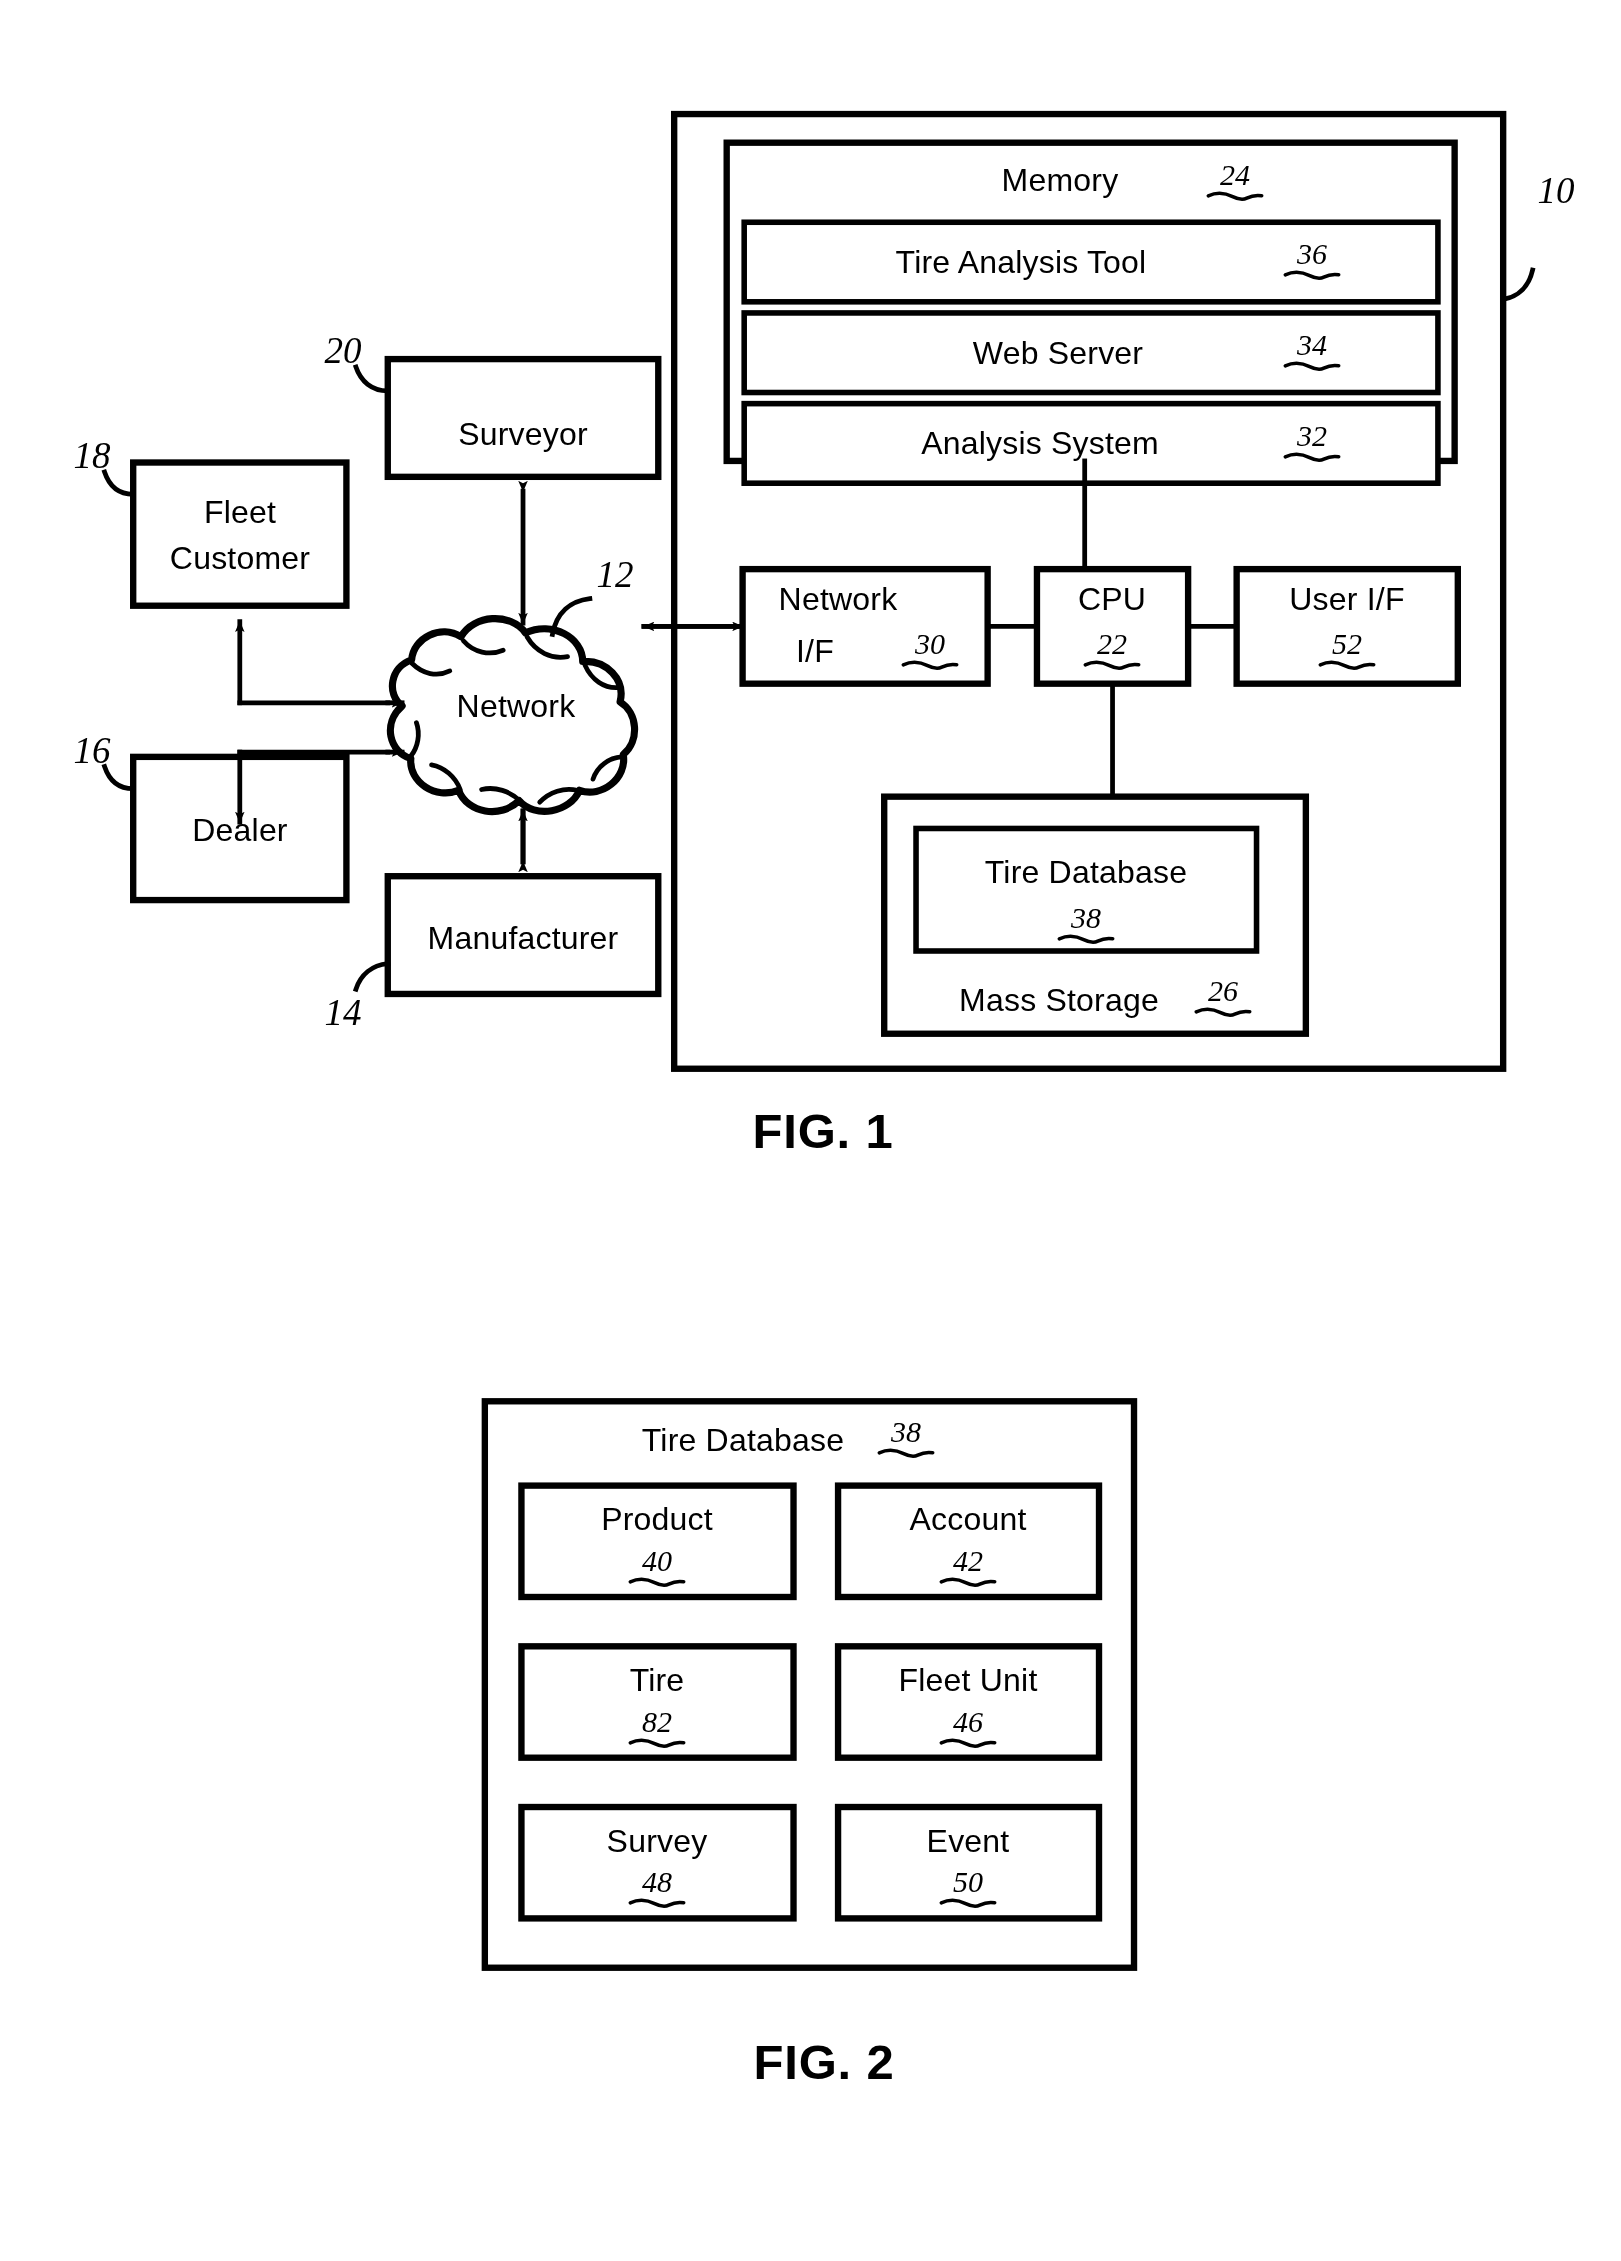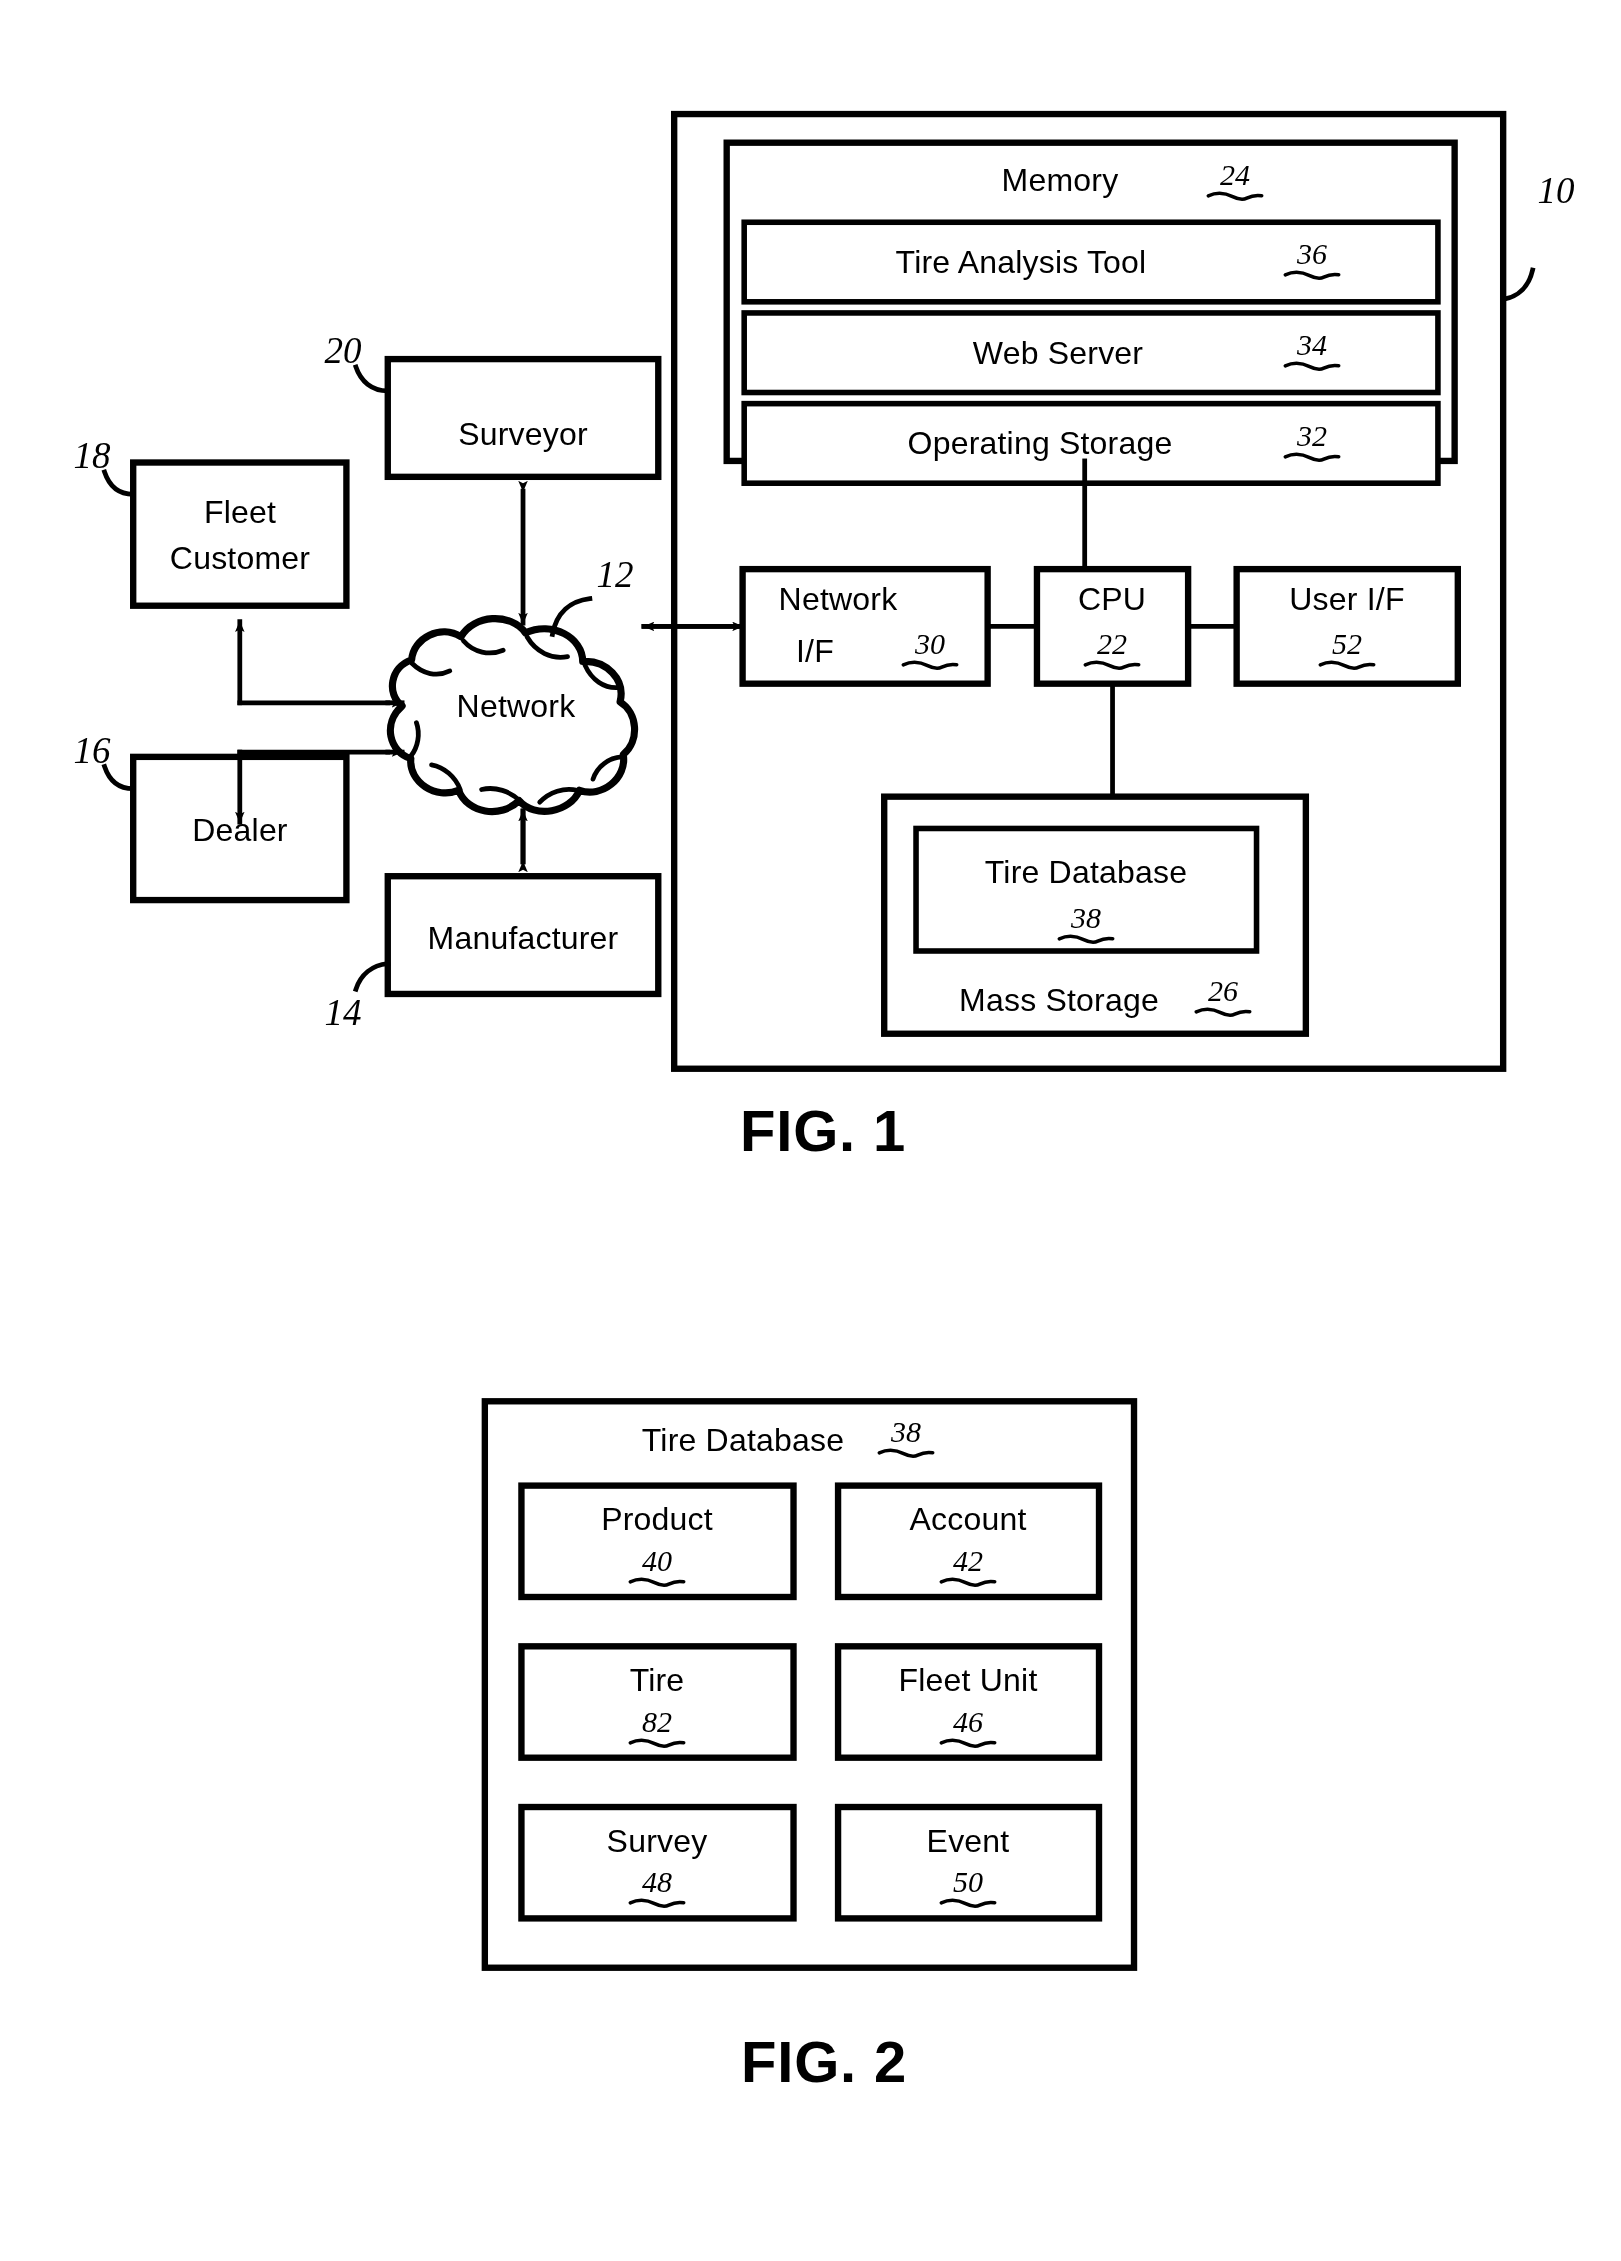--- a/index.html
+++ b/index.html
@@ -34,21 +34,21 @@
   .tnode {
     position: absolute;
     white-space: nowrap;
     font-family: "Liberation Sans", sans-serif;
     color: #000;
     line-height: 1;
     transform: translate(-50%, -50%);
     text-align: center;
   }
   .lbl      { font-size: 32px; font-weight: 400; letter-spacing: 0.2px; }
-  .fig-cap  { font-size: 58px; font-weight: 700; letter-spacing: 0.8px;
+  .fig-cap  { font-size: 49px; font-weight: 700; letter-spacing: 0.8px;
               font-family: "Liberation Sans", sans-serif; }
   
   .refnum {
     position: absolute;
     transform: translate(-50%, -50%);
     font-family: "Liberation Serif", serif;
     font-style: italic;
     font-size: 30px;
     line-height: 1;
     white-space: nowrap;
@@ -191,21 +191,21 @@
   <div class="tnode lbl" style="left:1019px; top:336px;">Web Server</div>
   <div class="refnum" style="left:1273px; top:334px;">
     <span class="num">34</span>
     <span class="sq">
         <svg width="59" height="11" viewBox="0 0 74 14">
           <path d="M3 6 C14 1 26 3 34 7 C40 10 46 12 52 9 C58 6 65 5 71 6" fill="none" stroke="#000" stroke-width="4.5" stroke-linecap="round"></path>
         </svg>
       </span>
   </div>
 
-  <div class="tnode lbl" style="left:1001px; top:426px;">Operating Storage</div>
+  <div class="tnode lbl" style="left:1001px; top:426px;">Analysis System</div>
   <div class="refnum" style="left:1273px; top:425px;">
     <span class="num">32</span>
     <span class="sq">
         <svg width="59" height="11" viewBox="0 0 74 14">
           <path d="M3 6 C14 1 26 3 34 7 C40 10 46 12 52 9 C58 6 65 5 71 6" fill="none" stroke="#000" stroke-width="4.5" stroke-linecap="round"></path>
         </svg>
       </span>
   </div>
 
   <div class="tnode lbl" style="left:799px; top:582px;">Network</div>

